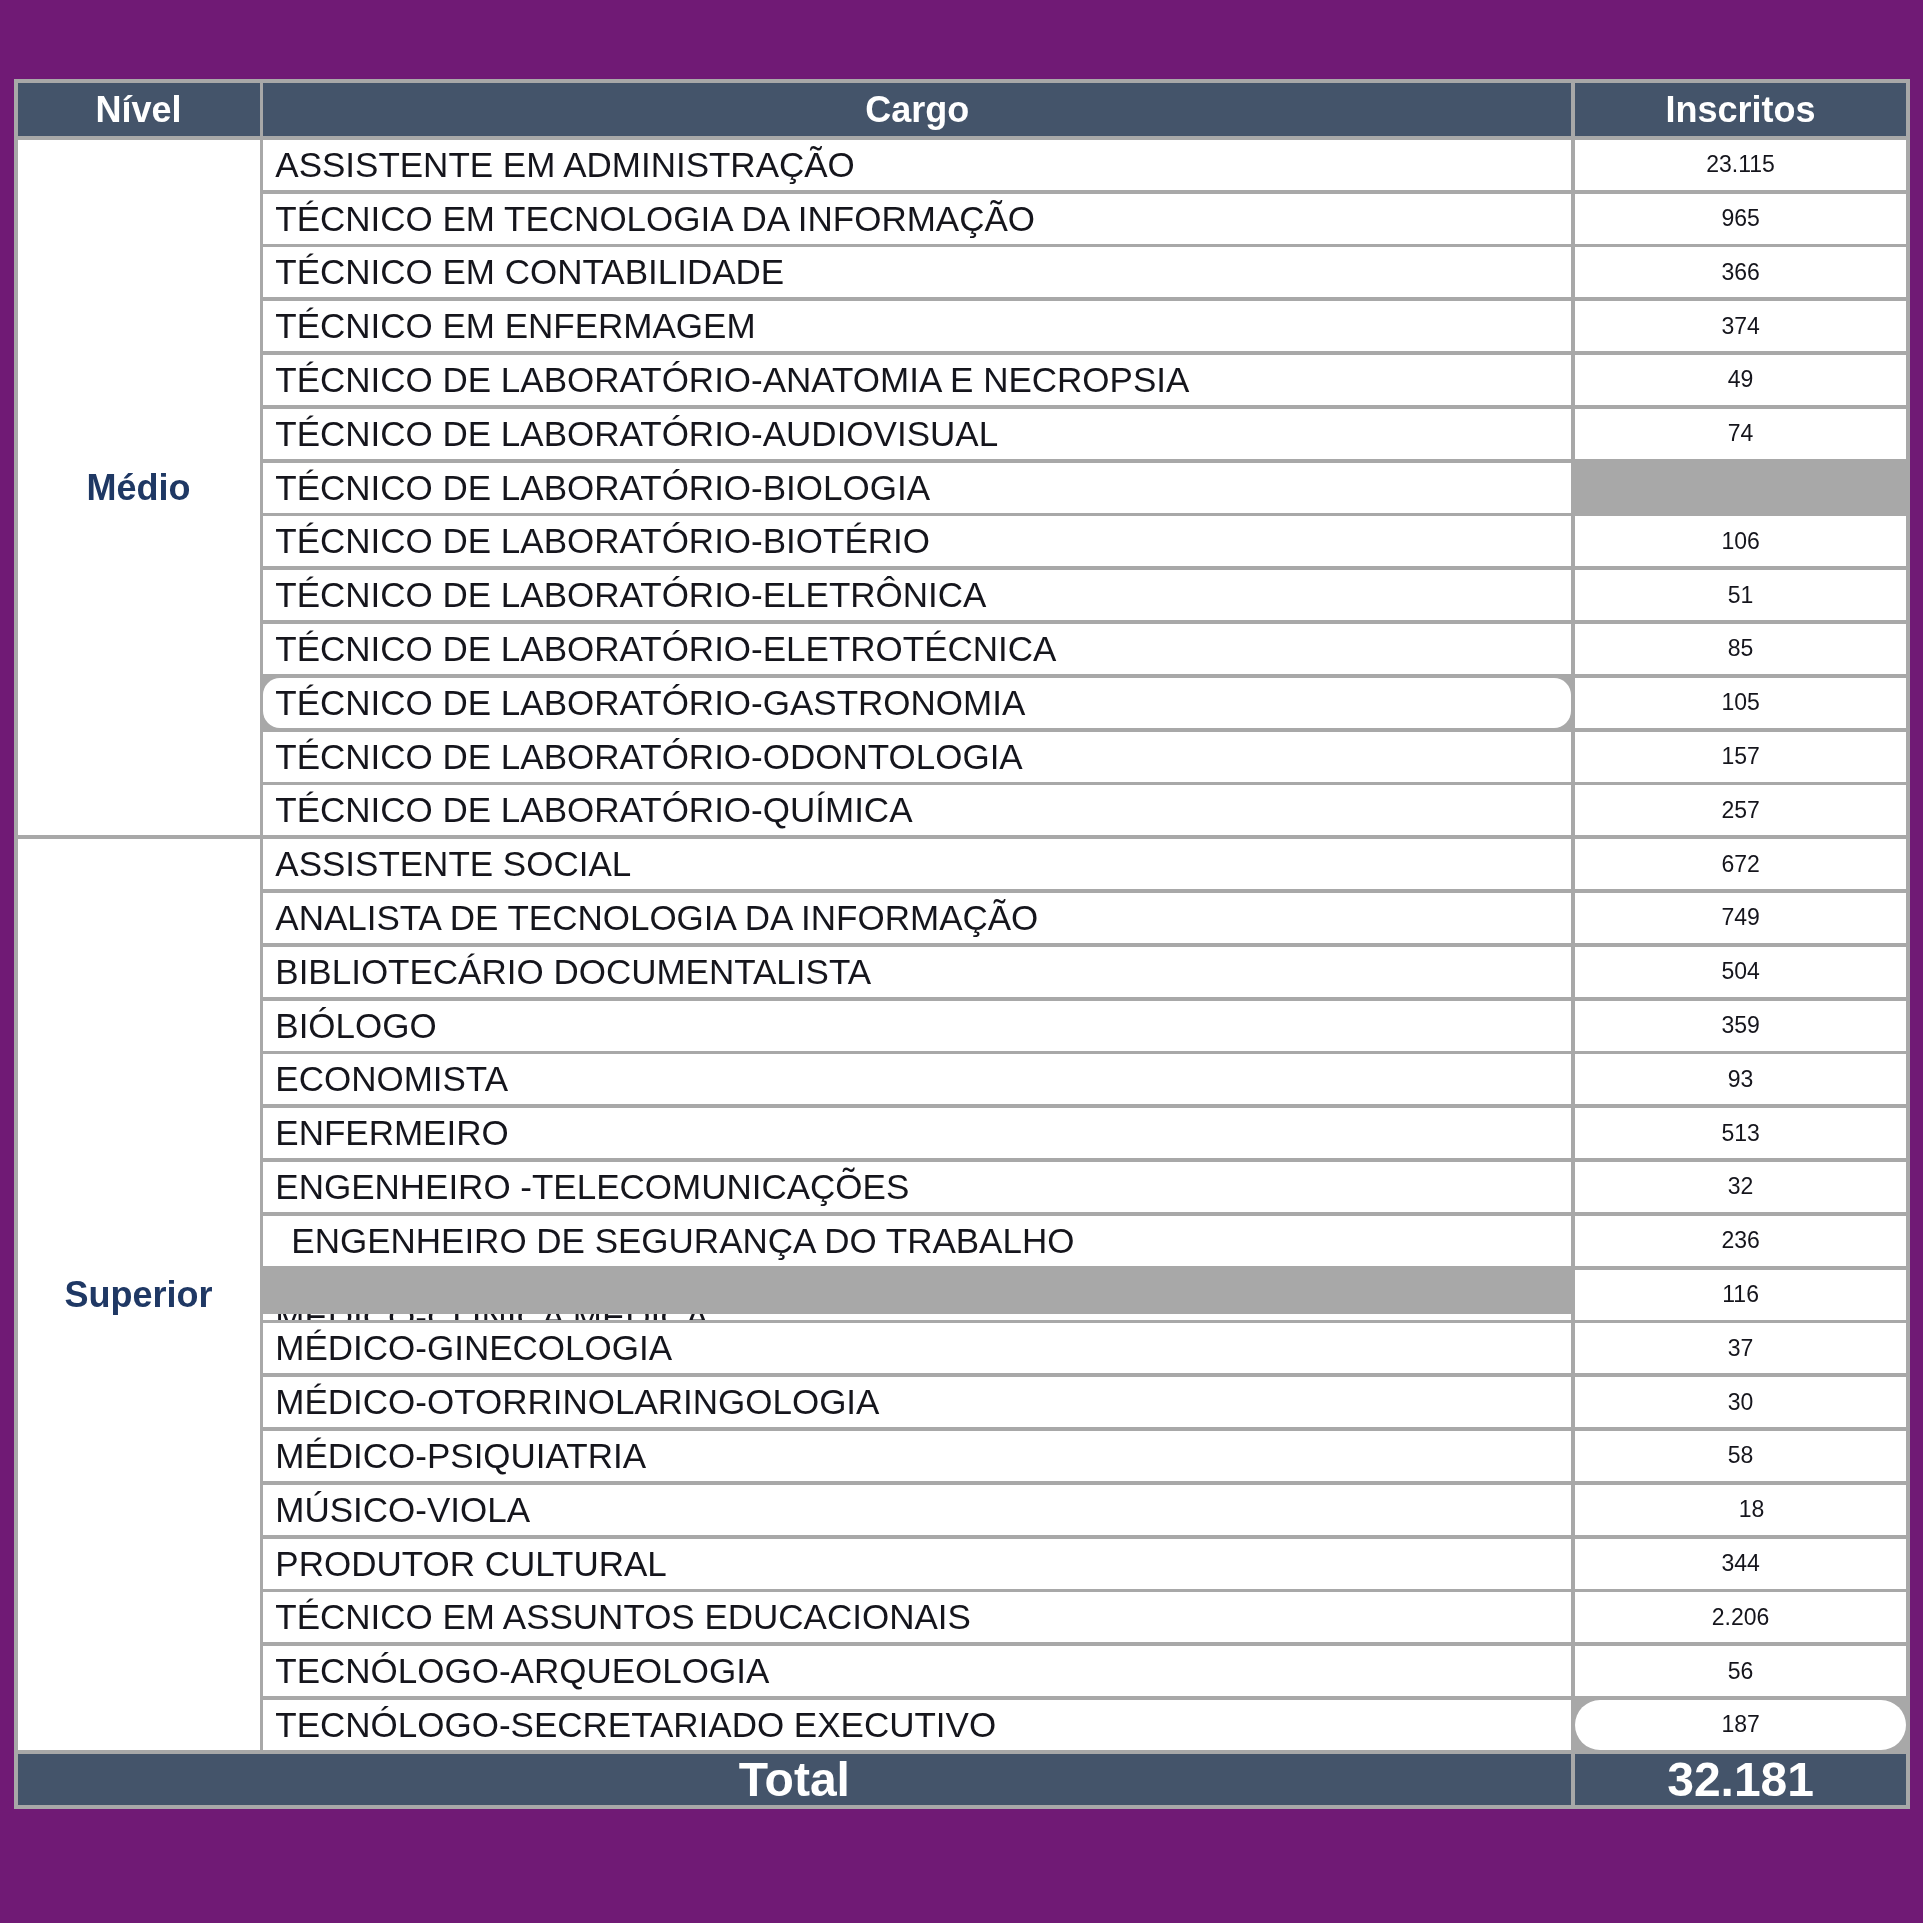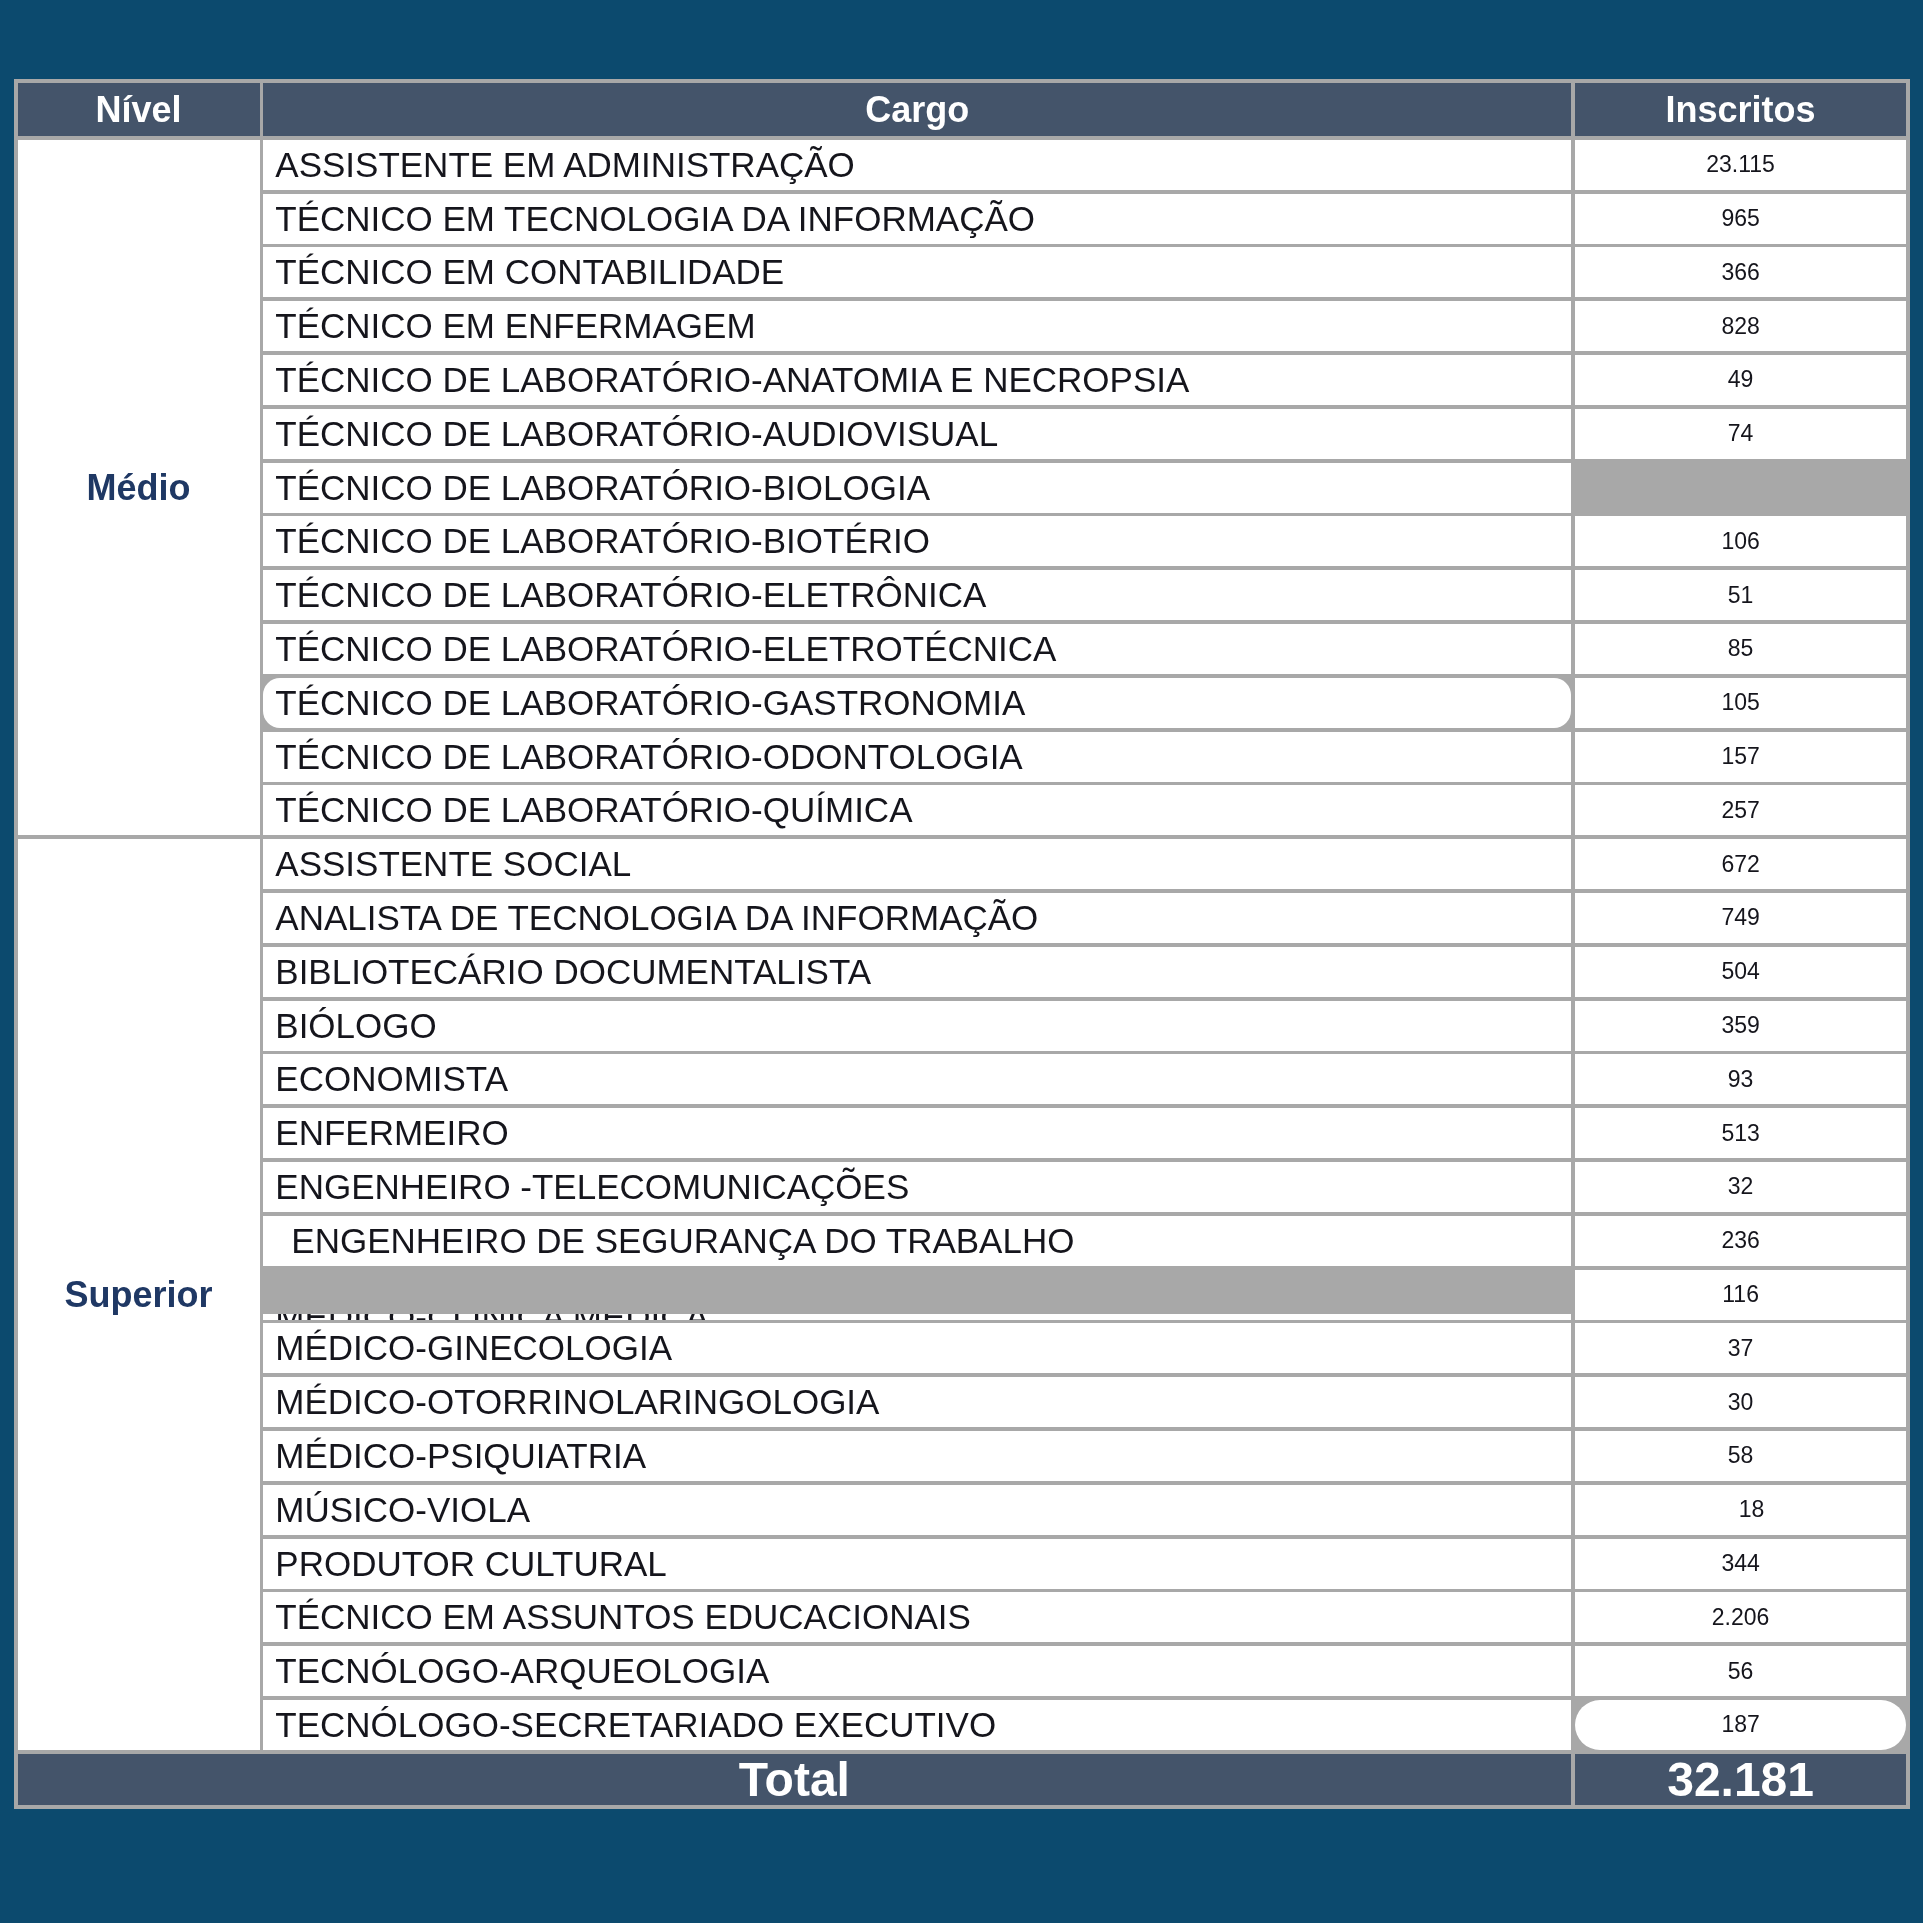--- a/index.html
+++ b/index.html
@@ -8,21 +8,21 @@
     width: 1924px;
     height: 1924px;
     background: #E2D85A;
     font-family: "Liberation Sans", sans-serif;
     overflow: hidden;
   }
   .page {
     position: relative;
     width: 1924px;
     height: 1924px;
-    background: #0c4a6e;
+    background: #701a75;
   }
   .grid {
     position: absolute;
     left: 13.5px;
     top: 79px;
     width: 1888px;
     border: 4.5px solid #A8A8A8;
     background: #A8A8A8;            
     display: grid;
     grid-template-columns: 242px 1308px 331px;
@@ -88,21 +88,21 @@
 
     <div class="cell total-label">Total</div>
     <div class="cell total-value">32.181</div>
   <div class="cell cargo" style="grid-area: 2 / 2;">ASSISTENTE EM ADMINISTRAÇÃO</div>
       <div class="cell num" style="grid-area: 2 / 3;">23.115</div>
       <div class="cell cargo" style="grid-area: 3 / 2;">TÉCNICO EM TECNOLOGIA DA INFORMAÇÃO</div>
       <div class="cell num" style="grid-area: 3 / 3;">965</div>
       <div class="cell cargo" style="grid-area: 4 / 2;">TÉCNICO EM CONTABILIDADE</div>
       <div class="cell num" style="grid-area: 4 / 3;">366</div>
       <div class="cell cargo" style="grid-area: 5 / 2;">TÉCNICO EM ENFERMAGEM</div>
-      <div class="cell num" style="grid-area: 5 / 3;">828</div>
+      <div class="cell num" style="grid-area: 5 / 3;">374</div>
       <div class="cell cargo" style="grid-area: 6 / 2;">TÉCNICO DE LABORATÓRIO-ANATOMIA E NECROPSIA</div>
       <div class="cell num" style="grid-area: 6 / 3;">49</div>
       <div class="cell cargo" style="grid-area: 7 / 2;">TÉCNICO DE LABORATÓRIO-AUDIOVISUAL</div>
       <div class="cell num" style="grid-area: 7 / 3;">74</div>
       <div class="cell cargo" style="grid-area: 8 / 2;">TÉCNICO DE LABORATÓRIO-BIOLOGIA</div>
       <div class="cell cargo" style="grid-area: 9 / 2;">TÉCNICO DE LABORATÓRIO-BIOTÉRIO</div>
       <div class="cell num" style="grid-area: 9 / 3;">106</div>
       <div class="cell cargo" style="grid-area: 10 / 2;">TÉCNICO DE LABORATÓRIO-ELETRÔNICA</div>
       <div class="cell num" style="grid-area: 10 / 3;">51</div>
       <div class="cell cargo" style="grid-area: 11 / 2;">TÉCNICO DE LABORATÓRIO-ELETROTÉCNICA</div>

